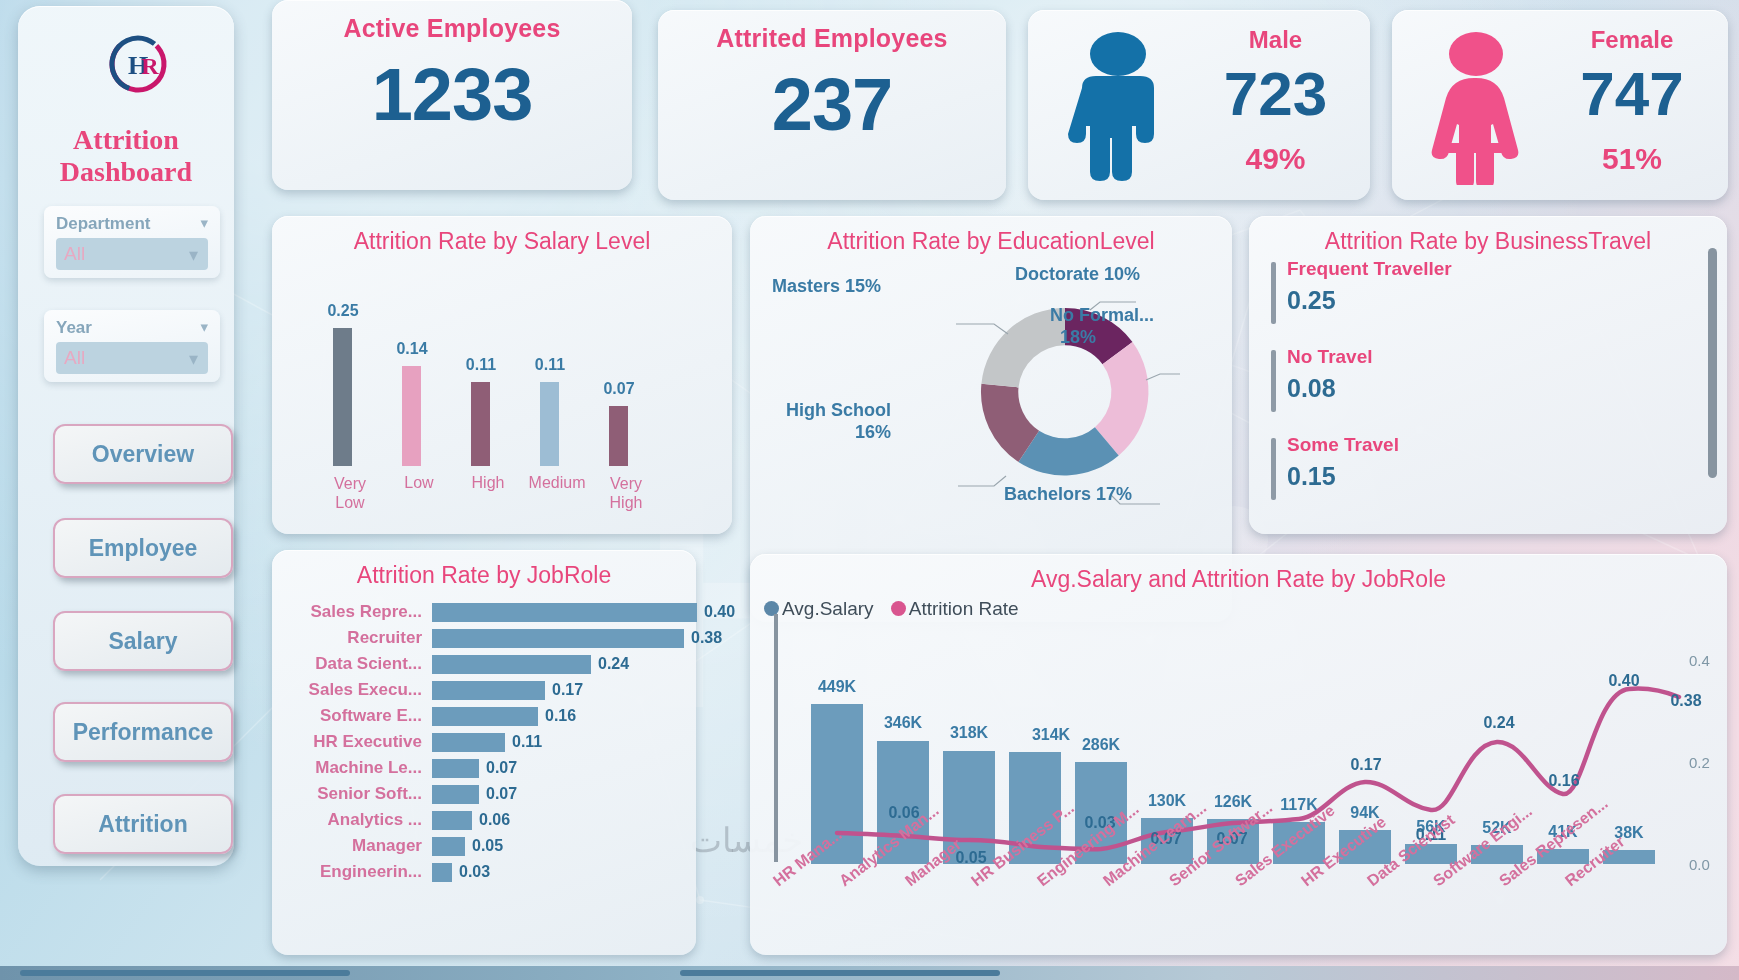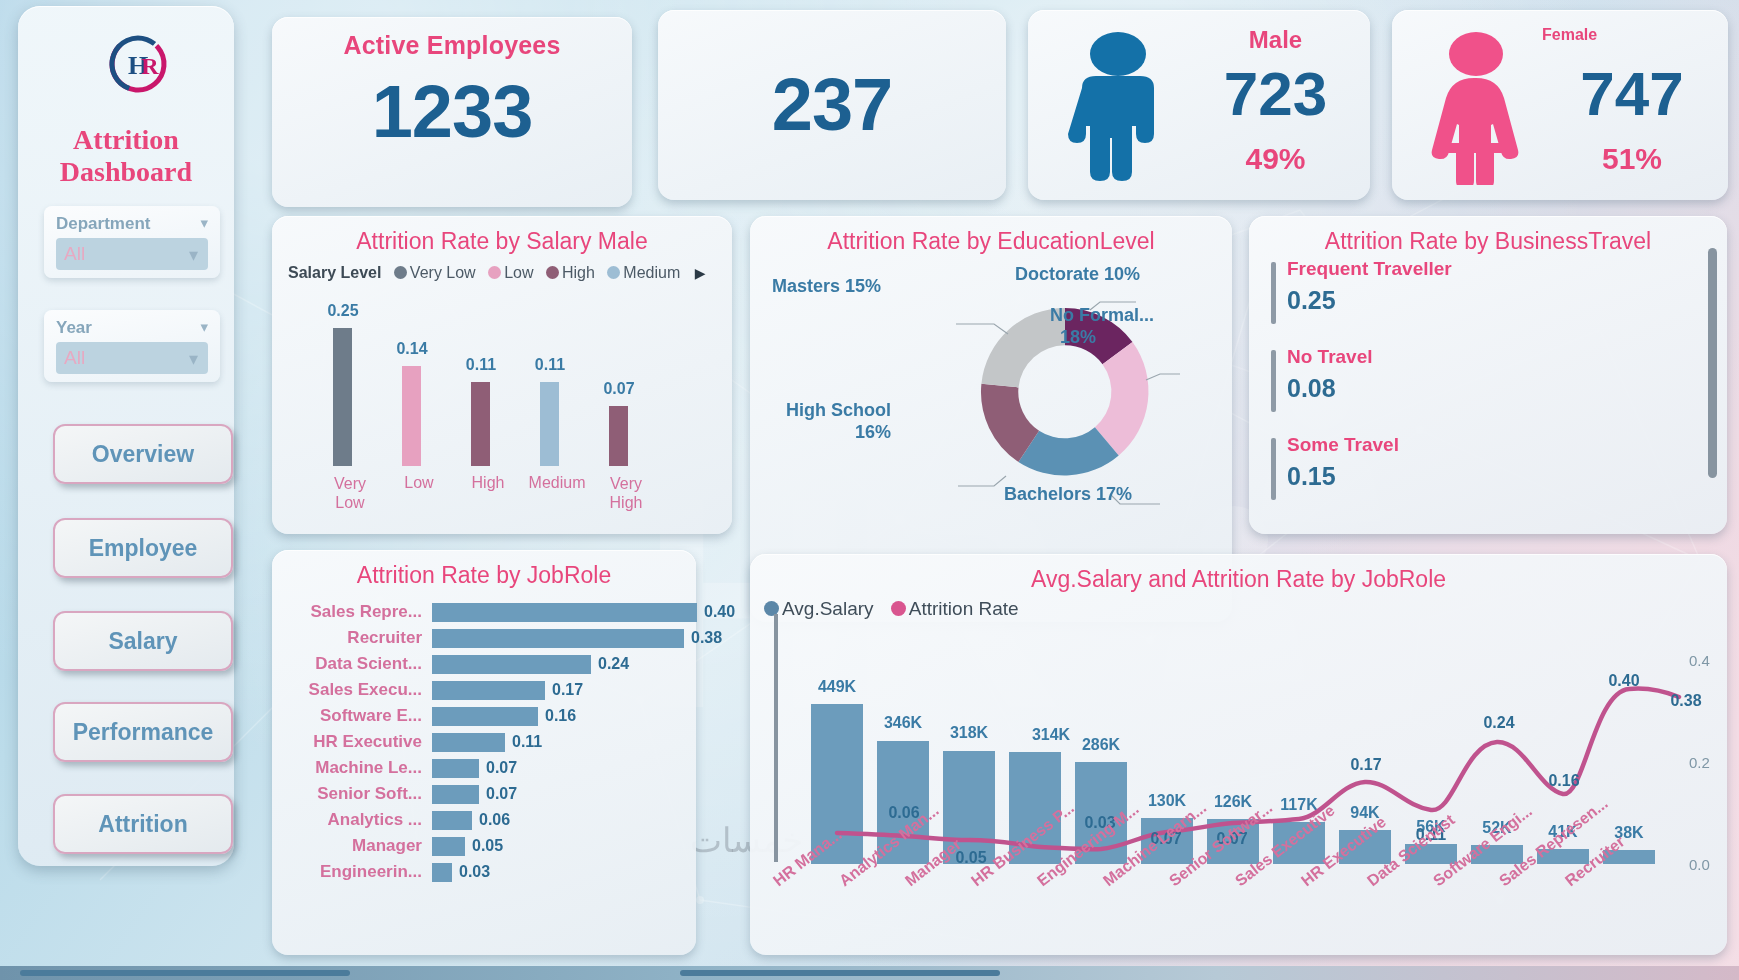--- a/index.html
+++ b/index.html
@@ -189,60 +189,53 @@
       <span class="chev" style="right:22px;top:38px;font-size:18px">▾</span>
     </div>
 
     <div class="navbtn" style="top:418px">Overview</div>
     <div class="navbtn" style="top:512px">Employee</div>
     <div class="navbtn" style="top:605px">Salary</div>
     <div class="navbtn" style="top:696px">Performance</div>
     <div class="navbtn" style="top:788px">Attrition</div>
   </div>
 
-  <div class="card" style="left:272px;top:17px;width:360px;height:190px">
+  <div class="card" style="left:272px;top:0;width:360px;height:190px">
     <div class="kpi-title">Active Employees</div>
     <div class="kpi-value">1233</div>
   </div>
 
   <div class="card" style="left:658px;top:10px;width:348px;height:190px">
+    <div class="kpi-title">Attrited Employees</div>
     <div class="kpi-value">237</div>
   </div>
 
   <div class="card" style="left:1028px;top:10px;width:342px;height:190px">
     <svg style="position:absolute;left:36px;top:20px" width="108" height="155" viewBox="0 0 108 155">
       <ellipse cx="54" cy="24" rx="28" ry="22" fill="#1471a8"></ellipse>
       <path d="M18 58 q0 -12 14 -12 h44 q14 0 14 12 v46 q0 9 -9 9 q-9 0 -9 -9 v-8 h-4 v46 q0 9 -10 9 q-10 0 -10 -9 v-34 h-2 v34 q0 9 -10 9 q-10 0 -10 -9 v-46 h-4 v8 q0 9 -9 9 q-9 0 -9 -9 Z" fill="#1471a8"></path>
     </svg>
     <div style="position:absolute;left:155px;top:16px;width:185px;text-align:center;color:#e8467c;font-size:24px;font-weight:bold">Male</div>
     <div style="position:absolute;left:155px;top:48px;width:185px;text-align:center;color:#1d6091;font-size:62px;font-weight:bold">723</div>
     <div style="position:absolute;left:155px;top:132px;width:185px;text-align:center;color:#e8467c;font-size:30px;font-weight:bold">49%</div>
   </div>
 
   <div class="card" style="left:1392px;top:10px;width:336px;height:190px">
     <svg style="position:absolute;left:30px;top:20px" width="108" height="155" viewBox="0 0 108 155">
       <ellipse cx="54" cy="24" rx="27" ry="22" fill="#f0518a"></ellipse>
       <path d="M54 48 q22 0 28 20 l14 52 q2 8 -7 9 q-8 1 -10 -7 l-8 -28 l-2 1 l0 18 h16 v10 h-13 l0 28 q0 8 -9 8 q-9 0 -9 -8 l0 -28 l-2 0 l0 28 q0 8 -9 8 q-9 0 -9 -8 l0 -28 h-13 v-10 h16 l0 -18 l-2 -1 l-8 28 q-2 8 -10 7 q-9 -1 -7 -9 l14 -52 q6 -20 28 -20 Z" fill="#f0518a"></path>
     </svg>
-    <div style="position:absolute;left:150px;top:16px;width:180px;color:#e8467c;font-size:16px;font-weight:bold">Female</div>
+    <div style="position:absolute;left:150px;top:16px;width:180px;text-align:center;color:#e8467c;font-size:24px;font-weight:bold">Female</div>
     <div style="position:absolute;left:150px;top:48px;width:180px;text-align:center;color:#1d6091;font-size:62px;font-weight:bold">747</div>
     <div style="position:absolute;left:150px;top:132px;width:180px;text-align:center;color:#e8467c;font-size:30px;font-weight:bold">51%</div>
   </div>
 
   <div class="card" style="left:272px;top:216px;width:460px;height:318px">
-    <div class="chart-title">Attrition Rate by Salary Male</div>
-
-    <div style="position:absolute;left:16px;top:48px;font-size:16px;color:#4c5a66;white-space:nowrap">
-      <span style="font-weight:bold;color:#3d4a55">Salary Level</span>
-      <span style="margin-left:8px"><i class="leg-dot" style="background:#6e7c8a"></i><span>Very Low</span></span>
-      <span style="margin-left:8px"><i class="leg-dot" style="background:#e7a1c0"></i><span>Low</span></span>
-      <span style="margin-left:8px"><i class="leg-dot" style="background:#8f5e76"></i><span>High</span></span>
-      <span style="margin-left:8px"><i class="leg-dot" style="background:#9dbdd4"></i><span>Medium</span></span>
-      <span style="margin-left:10px;color:#2b3a46;font-size:14px">▶</span>
-    </div>
+    <div class="chart-title">Attrition Rate by Salary Level</div>
+
 
     <div style="position:absolute;left:30px;top:80px;width:400px;height:190px">
 
       <div class="vlab" style="left:6px;top:6px;width:70px">0.25</div>
       <div style="position:absolute;left:31px;top:32px;width:19px;height:138px;background:#6e7c8a"></div>
 
       <div class="vlab" style="left:75px;top:44px;width:70px">0.14</div>
       <div style="position:absolute;left:100px;top:70px;width:19px;height:100px;background:#e7a1c0"></div>
 
       <div class="vlab" style="left:144px;top:60px;width:70px">0.11</div>

